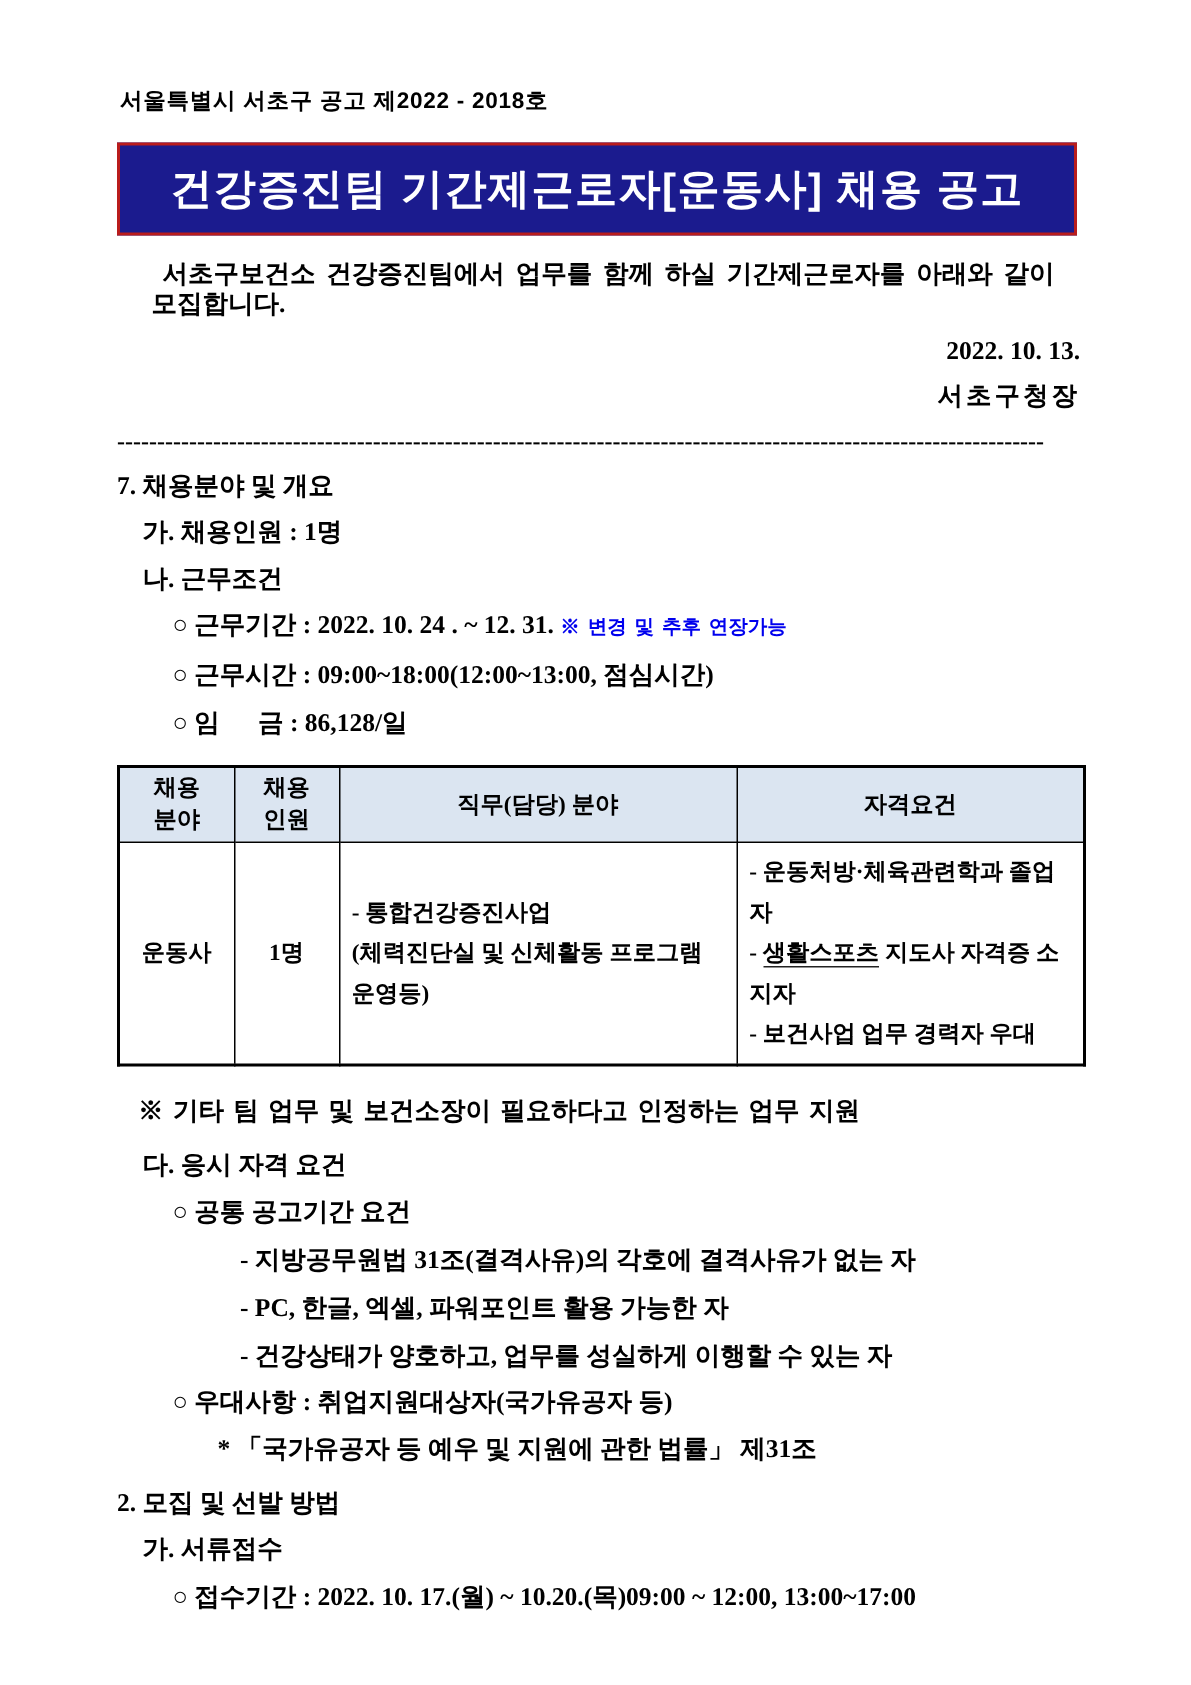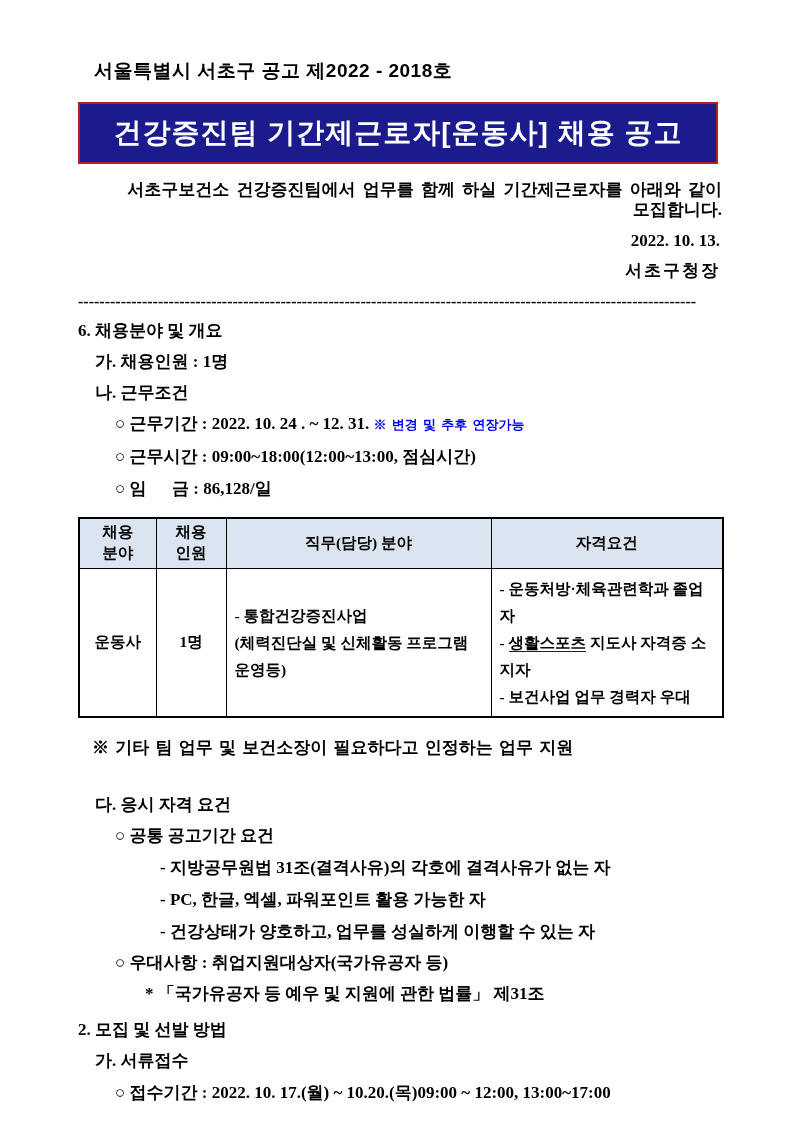--- a/index.html
+++ b/index.html
@@ -11,36 +11,36 @@
   }
   .page {
     width: 794px; height: 1123px;
     padding: 58px 72px 0 78px;
     overflow: hidden;
   }
   .line { white-space: pre-wrap; font-size: 17px; font-weight: 600; line-height: 20px; }
 
   .doc-number {
     font-family: "Liberation Sans", "DejaVu Sans", sans-serif;
-    font-size: 19px; font-weight: 700;
-    margin-left: 16px; margin-bottom: 18px;
+    font-size: 15px; font-weight: 700;
+    margin-left: 2px; margin-bottom: 18px;
     letter-spacing: 0.5px;
   }
   .banner {
     width: 640px; height: 62px;
     background: var(--banner-bg, #1b1b8e);
     border: 2px solid #b91c1c;
     color: var(--banner-text, #ffffff);
     font-family: "Liberation Sans", "DejaVu Sans", sans-serif;
     font-size: 28px; font-weight: 800;
     display: flex; align-items: center; justify-content: center;
     letter-spacing: 1px;
     margin-bottom: 16px;
   }
-  .intro { margin-left: 23px; margin-bottom: 11px; word-spacing: 3px; text-align: right; }
+  .intro { margin-left: 23px; margin-bottom: 11px; word-spacing: 3px; }
   .right-line { text-align: right; margin-bottom: 10px; padding-right: 2px; }
   .signature { letter-spacing: 2px; margin-bottom: 14px; }
   .separator {
     white-space: nowrap; overflow: hidden;
     font-size: 16px; font-weight: 600; letter-spacing: 0px;
     margin-bottom: 12px; line-height: 14px;
   }
   .sec-title { margin-bottom: 11px; }
   .ml1 { margin-left: 17px; }
   .ml2 { margin-left: 37px; }
@@ -66,41 +66,41 @@
     vertical-align: middle;
   }
   .jobs-table th {
     background: var(--table-header-bg, #dbe5f1);
     font-weight: 700; height: 50px; text-align: center;
   }
   .jobs-table td { height: 100px; font-weight: 600; }
   .td-center { text-align: center; }
   .td-left { text-align: left; padding: 6px 8px; line-height: 27px; }
   .u-word { border-bottom: 1px solid #222; }
-  .table-note { margin-left: 14px; margin-bottom: 37px; word-spacing: 2px; }
+  .table-note { margin-left: 14px; margin-bottom: 16px; word-spacing: 2px; }
   .s2-gap { margin-top: 16px; }
 </style>
 </head>
 <body>
 
 <div class="page">
 
   <div class="doc-number">서울특별시 서초구 공고 제2022 - 2018호</div>
 
   <div class="banner">
     <span>건강증진팀 기간제근로자[운동사] 채용 공고</span>
   </div>
 
   <div class="line intro"> 서초구보건소 건강증진팀에서 업무를 함께 하실 기간제근로자를 아래와 같이 모집합니다.</div>
   <div class="line right-line">2022. 10. 13.</div>
   <div class="line right-line signature">서초구청장</div>
 
   <div class="separator">--------------------------------------------------------------------------------------------------------------------</div>
 
-  <div class="line sec-title">6. 채용분야 및 개요</div>
+  <div class="line sec-title">7. 채용분야 및 개요</div>
   <div class="line ml1 gap-s">가. 채용인원 : 1명</div>
   <div class="line ml1 gap-s">나. 근무조건</div>
   <div class="line ml2 gap-m"><span>○ 근무기간 : 2022. 10. 24 . ~ 12. 31. </span><span class="note-blue">※ 변경 및 추후 연장가능</span></div>
   <div class="line ml2 gap-m">○ 근무시간 : 09:00~18:00(12:00~13:00, 점심시간)</div>
   <div class="line ml2">○ 임      금 : 86,128/일</div>
 
   <table class="jobs-table">
     <colgroup>
       <col style="width:77px">
         <col style="width:70px">

